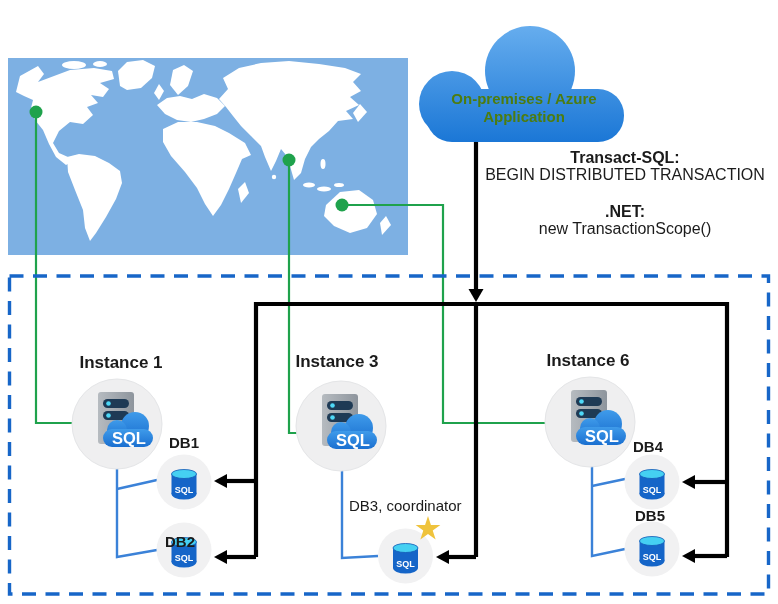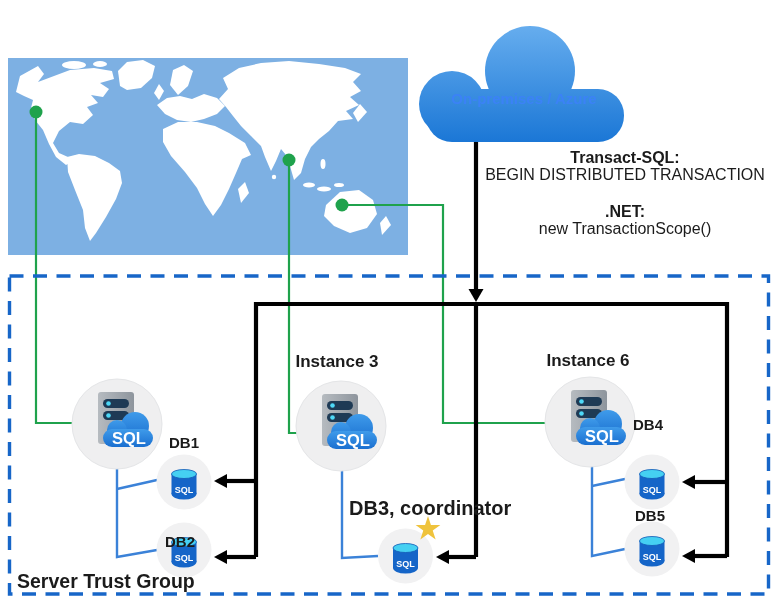--- a/index.html
+++ b/index.html
@@ -4,28 +4,28 @@
 <style>
   html,body{margin:0;padding:0;background:#ffffff;}
   .canvas{
     position:relative;width:778px;height:604px;background:#ffffff;overflow:hidden;
     font-family:"Liberation Sans", sans-serif;color:#1b1b1b;
   }
   .abs{position:absolute;}
   svg{display:block;}
   .cloud-label{
     position:absolute;left:434px;top:90px;width:180px;text-align:center;
-    color:#3b82f6;font-weight:bold;font-size:15px;line-height:18px;
+    color:#4d7c0f;font-weight:bold;font-size:15px;line-height:18px;
   }
   .cmd-title{font-size:16px;font-weight:bold;}
   .cmd-body{font-size:16px;font-weight:normal;}
   .cmd{position:absolute;left:470px;width:310px;text-align:center;}
   .inst-lbl{font-size:17px;font-weight:bold;position:absolute;width:140px;text-align:center;}
   .db-lbl{font-size:15px;font-weight:bold;position:absolute;width:80px;text-align:center;}
-  .db3-lbl{font-size:20px;font-weight:bold;position:absolute;left:349px;top:497px;}
+  .db3-lbl{font-size:15px;font-weight:normal;position:absolute;left:349px;top:497px;}
   .trust-lbl{font-size:19.5px;font-weight:bold;position:absolute;left:17px;top:570px;}
 </style>
 </head>
 <body>
 
 <div class="canvas">
 
   <svg class="abs" style="left:8px;top:58px;" width="400" height="197" viewBox="0 0 400 197">
     <rect x="0" y="0" width="400" height="197" fill="#7DB0E3"></rect>
     <g fill="#ffffff">
@@ -168,31 +168,32 @@
       <text x="652" y="559.5" text-anchor="middle" font-size="9" font-weight="bold" fill="#ffffff">SQL</text>
     </g>
 
     <g transform="translate(428,529) scale(13)">
       <polygon points="0,-1 0.225,-0.31 0.951,-0.31 0.363,0.118 0.588,0.809 0,0.382 -0.588,0.809 -0.363,0.118 -0.951,-0.31 -0.225,-0.31" fill="#EFC33C"></polygon>
     </g>
   </svg>
 
   <div class="cloud-label">
     <div>On-premises / Azure</div>
+    <div>Application</div>
   </div>
 
   <div class="cmd cmd-title" style="top:149px;">Transact-SQL:</div>
   <div class="cmd cmd-body" style="top:166px;">BEGIN DISTRIBUTED TRANSACTION</div>
   <div class="cmd cmd-title" style="top:203px;">.NET:</div>
   <div class="cmd cmd-body" style="top:220px;">new TransactionScope()</div>
 
+  <div class="inst-lbl" style="left:51px;top:353px;">Instance 1</div>
   <div class="inst-lbl" style="left:267px;top:352px;">Instance 3</div>
   <div class="inst-lbl" style="left:518px;top:351px;">Instance 6</div>
 
   <div class="db-lbl" style="left:144px;top:434px;">DB1</div>
   <div class="db-lbl" style="left:140px;top:533px;">DB2</div>
   <div class="db3-lbl">DB3, coordinator</div>
-  <div class="db-lbl" style="left:608px;top:416px;">DB4</div>
+  <div class="db-lbl" style="left:608px;top:438px;">DB4</div>
   <div class="db-lbl" style="left:610px;top:507px;text-align:center;">DB5</div>
 
-  <div class="trust-lbl">Server Trust Group</div>
 
 </div>
 
 </body></html>

